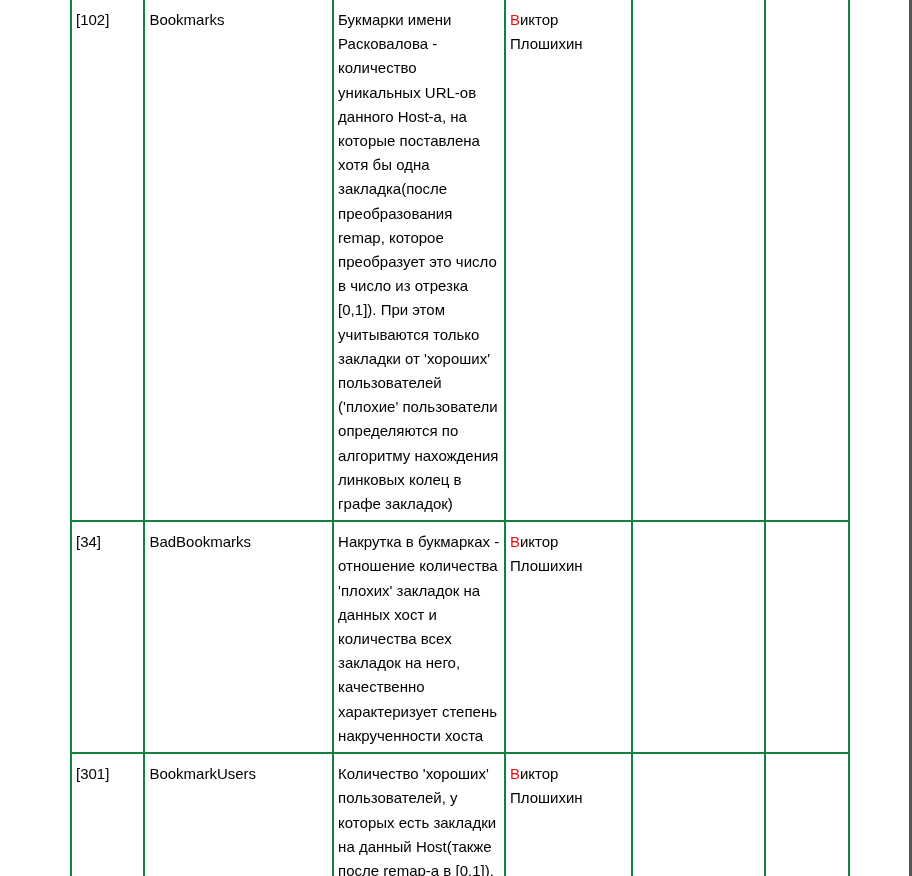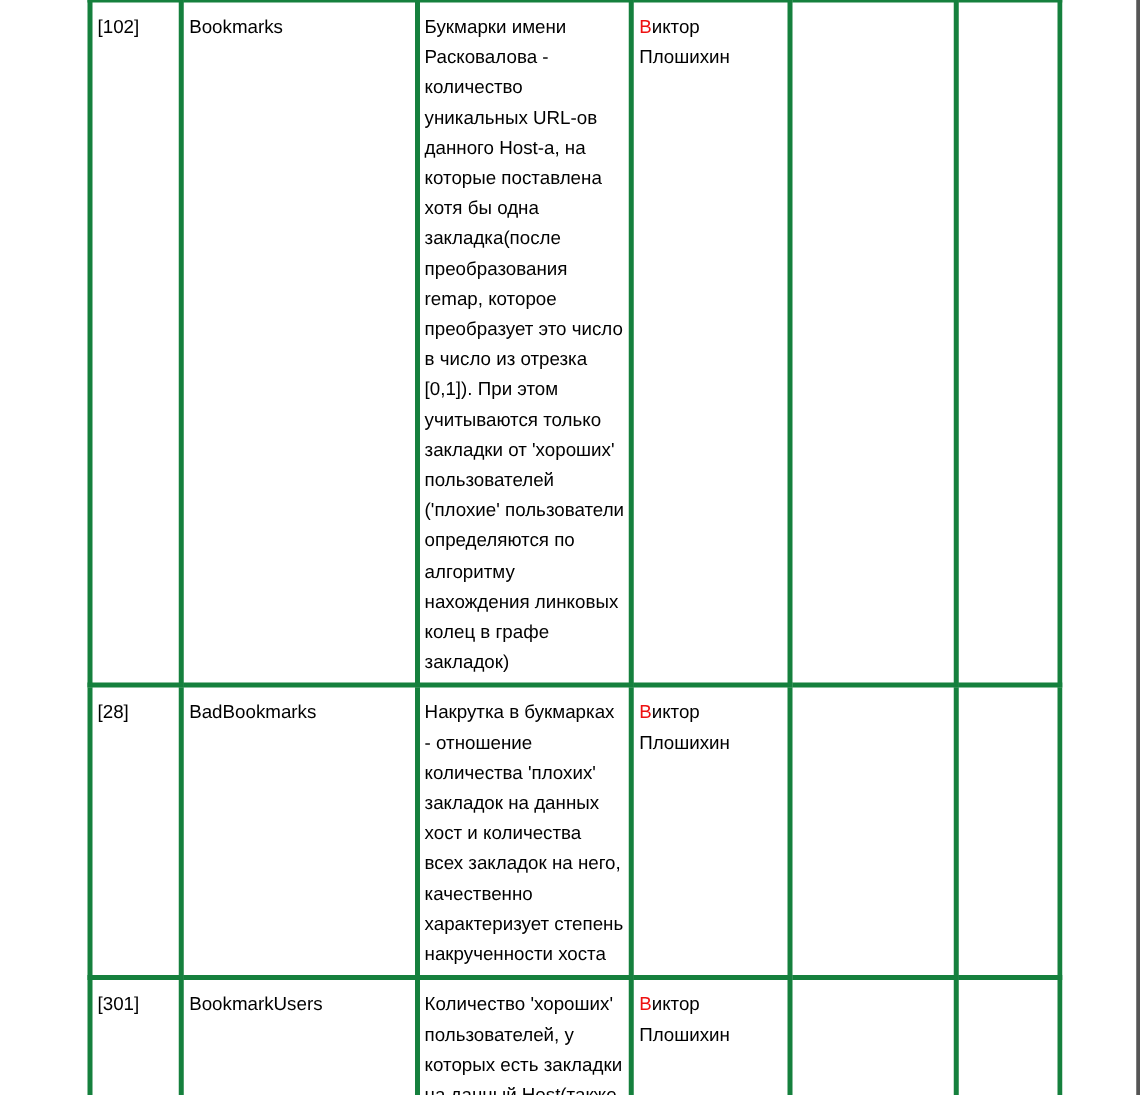--- a/index.html
+++ b/index.html
@@ -1,20 +1,20 @@
 <!DOCTYPE html>
 <html><head>
 <meta charset="utf-8">
 <style>
   html, body { margin: 0; padding: 0; background: #ffffff; }
   body { width: 912px; height: 876px; position: relative; overflow: hidden;
          font-family: "Liberation Sans", sans-serif; font-size: 15px; color: #000; }
   .viewport { position: absolute; left: 0; top: 0; width: 850px; height: 876px; overflow: hidden; }
   table.feat { position: absolute; left: 70px; top: -2px; border-collapse: collapse; table-layout: fixed; }
-  table.feat td { border: 4px solid #15803d; vertical-align: top; padding: 8px 4px 4px 4px;
+  table.feat td { border: 2px solid #15803d; vertical-align: top; padding: 8px 4px 4px 4px;
                   line-height: 24.2px; word-wrap: break-word; }
   col.c1 { width: 76px; } col.c2 { width: 195px; } col.c3 { width: 176px; }
   col.c4 { width: 131px; } col.c5 { width: 144px; } col.c6 { width: 90px; }
   td.id, td.name, td.author { padding-top: 8px; }
   .first-letter { color: #ee1111; }
   tr.r1 td { height: 505px; }
   tr.r2 td { height: 214px; }
   tr.r3 td { height: 119px; }
   .edge-bar { position: absolute; left: 909px; top: 0; width: 3px; height: 876px; background: #555555; }
 </style>
@@ -34,21 +34,21 @@
     <tbody>
       <tr class="r1">
         <td class="id">[102]</td>
         <td class="name">Bookmarks</td>
         <td>Букмарки имени Расковалова - количество уникальных URL-ов данного Host-а, на которые поставлена хотя бы одна закладка(после преобразования remap, которое преобразует это число в число из отрезка [0,1]). При этом учитываются только закладки от 'хороших' пользователей ('плохие' пользователи определяются по алгоритму нахождения линковых колец в графе закладок)</td>
         <td class="author"><span class="first-letter">В</span><span>иктор Плошихин</span></td>
         <td></td>
         <td></td>
       </tr>
       <tr class="r2">
-        <td class="id">[28]</td>
+        <td class="id">[34]</td>
         <td class="name">BadBookmarks</td>
         <td>Накрутка в букмарках - отношение количества 'плохих' закладок на данных хост и количества всех закладок на него, качественно характеризует степень накрученности хоста</td>
         <td class="author"><span class="first-letter">В</span><span>иктор Плошихин</span></td>
         <td></td>
         <td></td>
       </tr>
       <tr class="r3">
         <td class="id">[301]</td>
         <td class="name">BookmarkUsers</td>
         <td>Количество 'хороших' пользователей, у которых есть закладки на данный Host(также после remap-а в [0,1]).</td>

